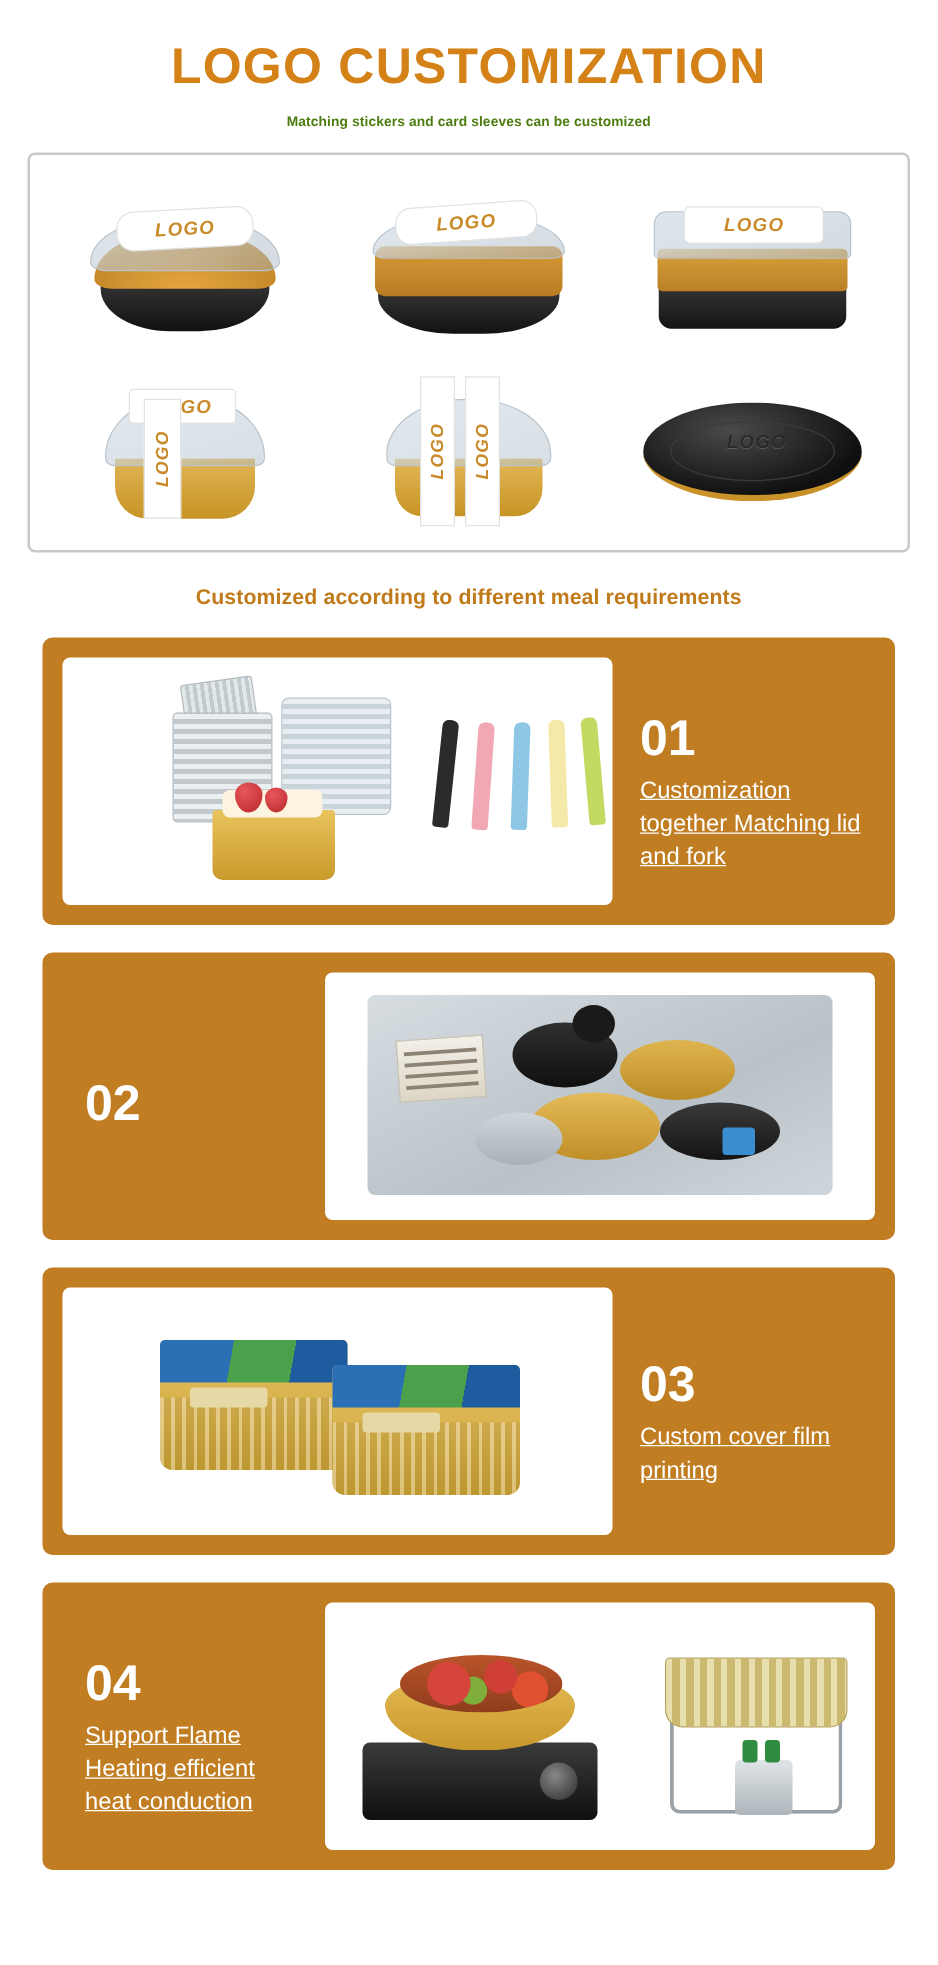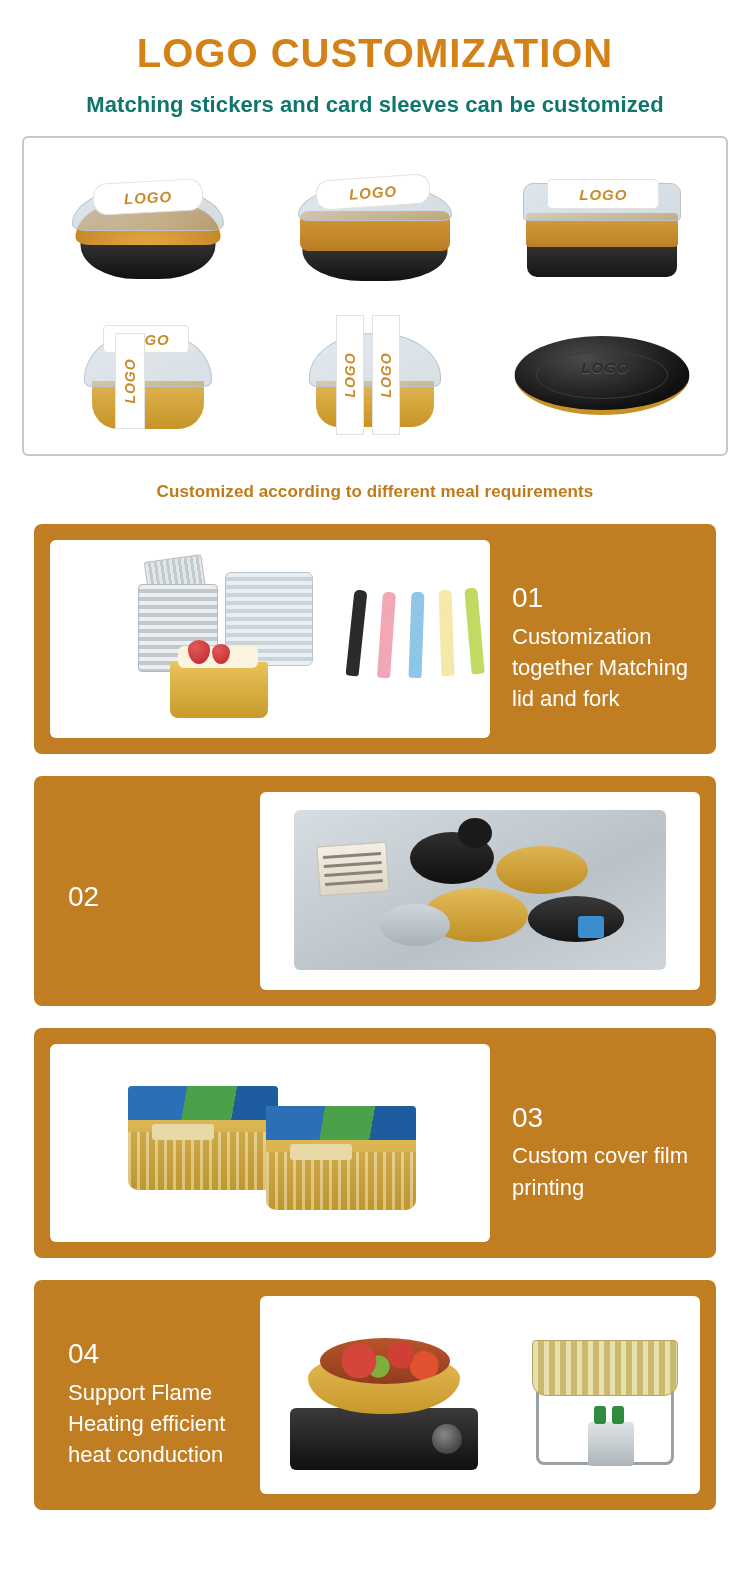--- a/index.html
+++ b/index.html
@@ -23,23 +23,23 @@
   }
   .main-title {
     font-size: 40px;
     font-weight: bold;
     color: #d48118;
     letter-spacing: 1px;
     line-height: 1.15;
     margin: 16px;
   }
   .sub-title {
-    font-size: 22px;
-    font-weight: bold;
-    color: #0f766e;
+    font-size: 11px;
+    font-weight: bold;
+    color: #4d7c0f;
     margin-top: 12px;
     letter-spacing: 0.1px;
   }
 
   
   .showcase {
     margin: 18px 22px 0 22px;
     border: 2px solid #c8c8c8;
     border-radius: 6px;
     height: 320px;
@@ -234,29 +234,30 @@
   }
   .card-text {
     flex: 1;
     color: #ffffff;
     padding: 0 10px 0 22px;
   }
   .card-text.left {
     padding: 0 16px 0 18px;
   }
   .card-num {
-    font-size: 28px;
-    font-weight: normal;
+    font-size: 40px;
+    font-weight: bold;
     line-height: 1.05;
     margin-bottom: 8px;
     margin-top: 20px;
   }
   .card-desc {
-    font-size: 22px;
+    font-size: 19px;
     line-height: 1.42;
+    text-decoration: underline;
   }
 
   
   .c1-lidstack {
     position: absolute; left: 175px; top: 32px;
     width: 86px; height: 92px;
     background: repeating-linear-gradient(#e9eef2 0 4px, #c9d3da 4px 8px);
     border: 1px solid #b9c3cb;
     border-radius: 6px;
   }

